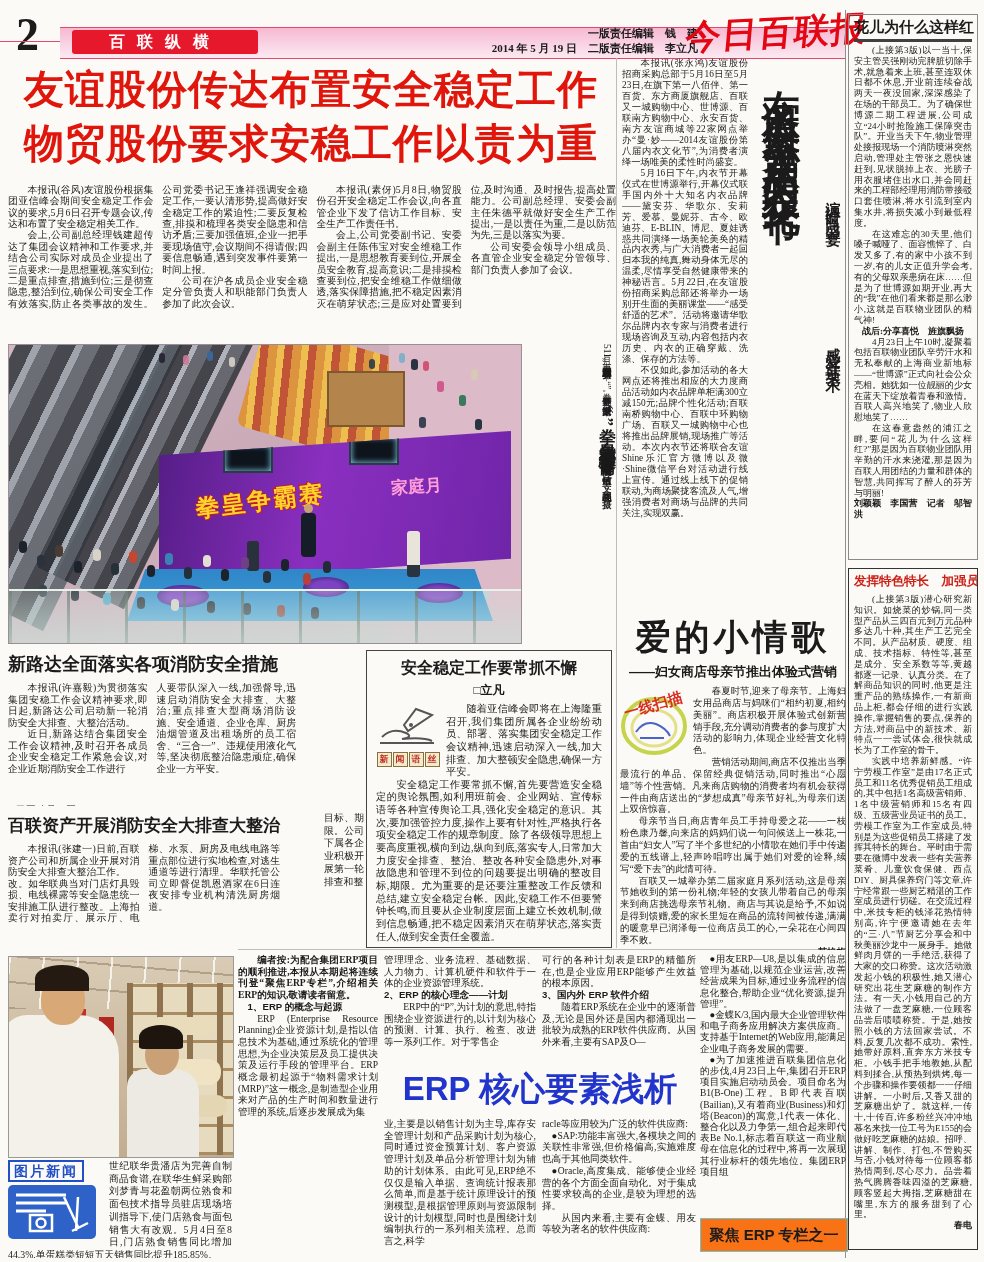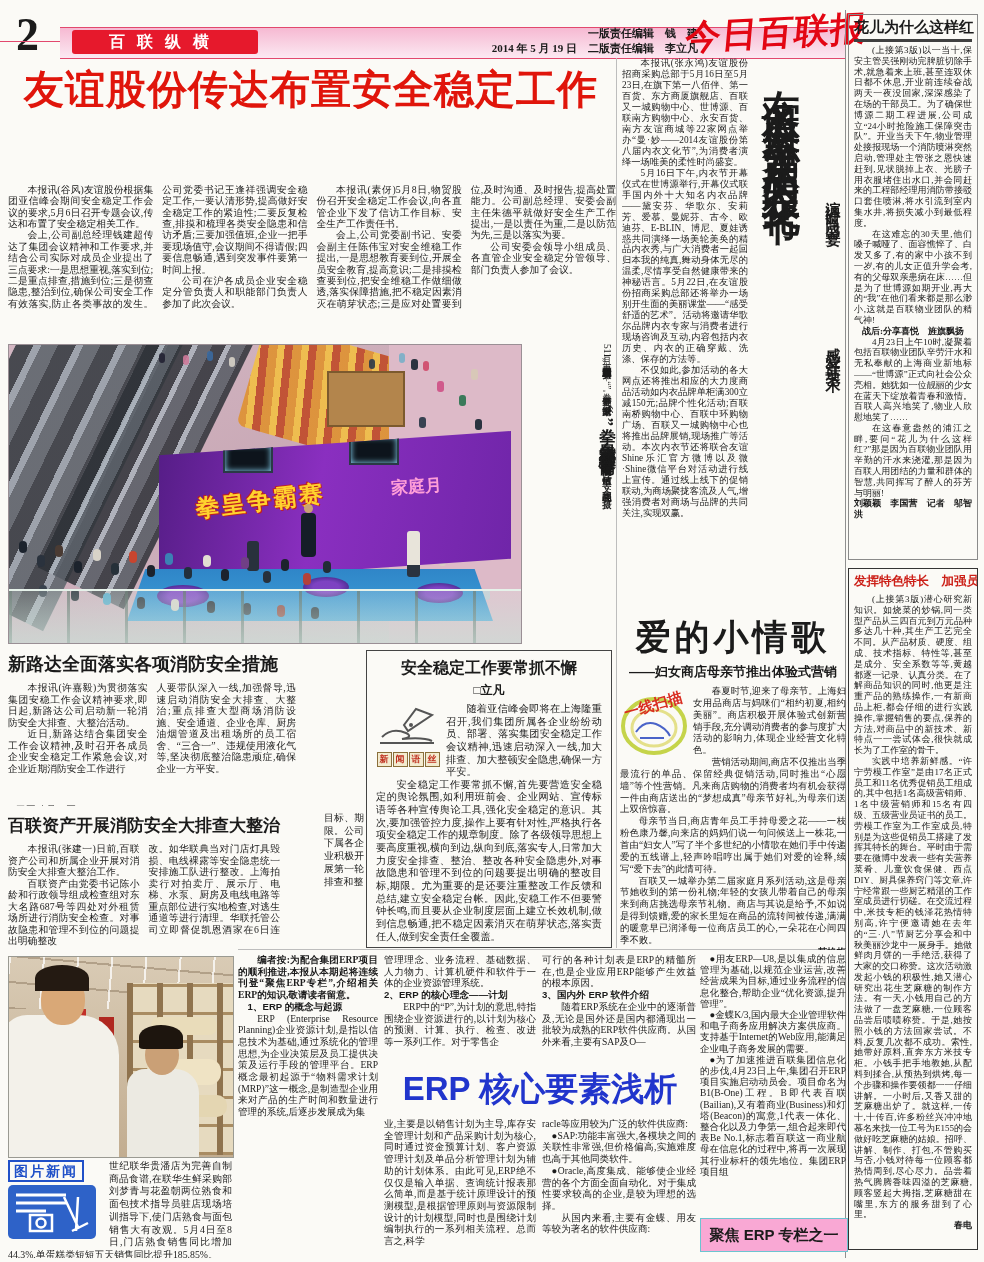--- a/index.html
+++ b/index.html
@@ -141,21 +141,21 @@
   .erp-col{font-size:9.6px;line-height:1.22;}
   #erpA{left:238px;top:954px;width:140px;height:306px;}
   #erpBtop{left:384px;top:954px;width:152px;height:106px;}
   #erpCtop{left:542px;top:954px;width:154px;height:106px;}
   #erpBbot{left:384px;top:1118px;width:152px;height:142px;}
   #erpCbot{left:542px;top:1118px;width:154px;height:142px;}
   #erpD{left:700px;top:954px;width:146px;height:260px;font-size:9.5px;line-height:1.18;}
   #erp-head{left:384px;top:1064px;width:312px;height:50px;text-align:center;color:#2135cc;font-weight:900;
       font-size:33px;font-family:"Liberation Sans",sans-serif;line-height:50px;white-space:nowrap;}
   .erp-st{font-weight:900;text-indent:1em;font-family:"Liberation Sans",sans-serif;}
-  #erp-badge{left:700px;top:1218px;width:146px;height:32px;background:#f9a8d4;border:1px solid #6cc4d0;
+  #erp-badge{left:700px;top:1218px;width:146px;height:32px;background:#f97316;border:1px solid #6cc4d0;
       text-align:center;font-weight:900;font-size:15px;line-height:32px;font-family:"Liberation Sans",sans-serif;}
   .ednote{font-weight:700;}
 
   
   #sidebar{left:848px;top:14px;width:130px;height:1244px;}
   #flower{border:1px solid #8a8a8a;padding:3px 5px;height:546px;box-sizing:border-box;overflow:hidden;}
   .sb-title{text-align:center;font-weight:900;font-size:15px;border-bottom:3px solid #404040;
       padding-bottom:2px;margin-bottom:3px;font-family:"Liberation Sans",sans-serif;white-space:nowrap;}
   .sb-body{font-size:9px;line-height:1.2;}
   .sb-sub{font-weight:900;text-align:center;text-indent:0;}
@@ -175,20 +175,21 @@
     <div>一版责任编辑　钱　建</div>
     <div><span>2014 年 5 月 19 日</span>　<span>二版责任编辑　李立凡</span></div>
   </div>
   <div class="abs" id="masthead">今日百联报</div>
 
   <div class="abs vline" style="left:616px;top:58px;height:890px;"></div>
   <div class="abs vline" style="left:845px;top:10px;height:1248px;background:#8f8f8f;"></div>
   <div class="abs hline" style="left:238px;top:949px;width:608px;"></div>
 
   <div class="abs lead-h" style="top:62px;">友谊股份传达布置安全稳定工作</div>
+  <div class="abs lead-h" style="top:116px;">物贸股份要求安稳工作以责为重</div>
   <div class="abs just clip" id="lead-body">
     <p>本报讯(谷风)友谊股份根据集团亚信峰会期间安全稳定工作会议的要求,5月6日召开专题会议,传达和布置了安全稳定相关工作。</p>
     <p>会上,公司副总经理钱建超传达了集团会议精神和工作要求,并结合公司实际对成员企业提出了三点要求:一是思想重视,落实到位;二是重点排查,措施到位;三是彻查隐患,整治到位,确保公司安全工作有效落实,防止各类事故的发生。公司党委书记王逢祥强调安全稳定工作,一要认清形势,提高做好安全稳定工作的紧迫性;二要反复检查,排摸和梳理各类安全隐患和信访矛盾;三要加强值班,企业一把手要现场值守,会议期间不得请假;四要信息畅通,遇到突发事件要第一时间上报。</p>
     <p>公司在沪各成员企业安全稳定分管负责人和职能部门负责人参加了此次会议。</p>
     <p>本报讯(素伢)5月8日,物贸股份召开安全稳定工作会议,向各直管企业下发了信访工作目标、安全生产工作责任书。</p>
     <p>会上,公司党委副书记、安委会副主任陈伟宝对安全维稳工作提出,一是思想教育要到位,开展全员安全教育,提高意识;二是排摸检查要到位,把安全维稳工作做细做透,落实保障措施,把不稳定因素消灭在萌芽状态;三是应对处置要到位,及时沟通、及时报告,提高处置能力。公司副总经理、安委会副主任朱德平就做好安全生产工作提出,一是以责任为重,二是以防范为先,三是以落实为要。</p>
     <p>公司安委会领导小组成员、各直管企业安全稳定分管领导、部门负责人参加了会议。</p>
   </div>
 
   <div class="abs clip" id="mall-photo">
@@ -239,21 +240,20 @@
       </div>
     </div>
     <div class="art-side just clip">了再动员、再布置、再落实。新路达要求各单位主要负责</div>
   </div>
 
   <div class="abs" id="blzc" style="left:8px;width:356px;display:flex;">
     <div class="art-main">
       <div class="art-h">百联资产开展消防安全大排查大整治</div>
       <div class="art-body just clip" style="height:104px;">
         <p>本报讯(张建一)日前,百联资产公司和所属企业开展对消防安全大排查大整治工作。</p>
-        <p>百联资产由党委书记陈小龄和行政领导组成检查组对东大名路687号等四处对外租赁场所进行消防安全检查。对事故隐患和管理不到位的问题提出明确整改</p>
         <p style="text-indent:0;">改。如华联典当对门店灯具毁损、电线裸露等安全隐患统一安排施工队进行整改。上海拍卖行对拍卖厅、展示厅、电梯、水泵、厨房及电线电路等重点部位进行实地检查,对逃生通道等进行清理。华联托管公司立即督促凯恩酒家在6日连夜安排专业机构清洗厨房烟道。</p>
       </div>
     </div>
     <div class="art-side just clip">目标、期限。公司下属各企业积极开展第一轮排查和整</div>
   </div>
 
   <div class="abs clip" id="essay">
     <div id="essay-title">安全稳定工作要常抓不懈</div>
     <div id="essay-author">□立凡</div>
     <div id="essay-icon">

